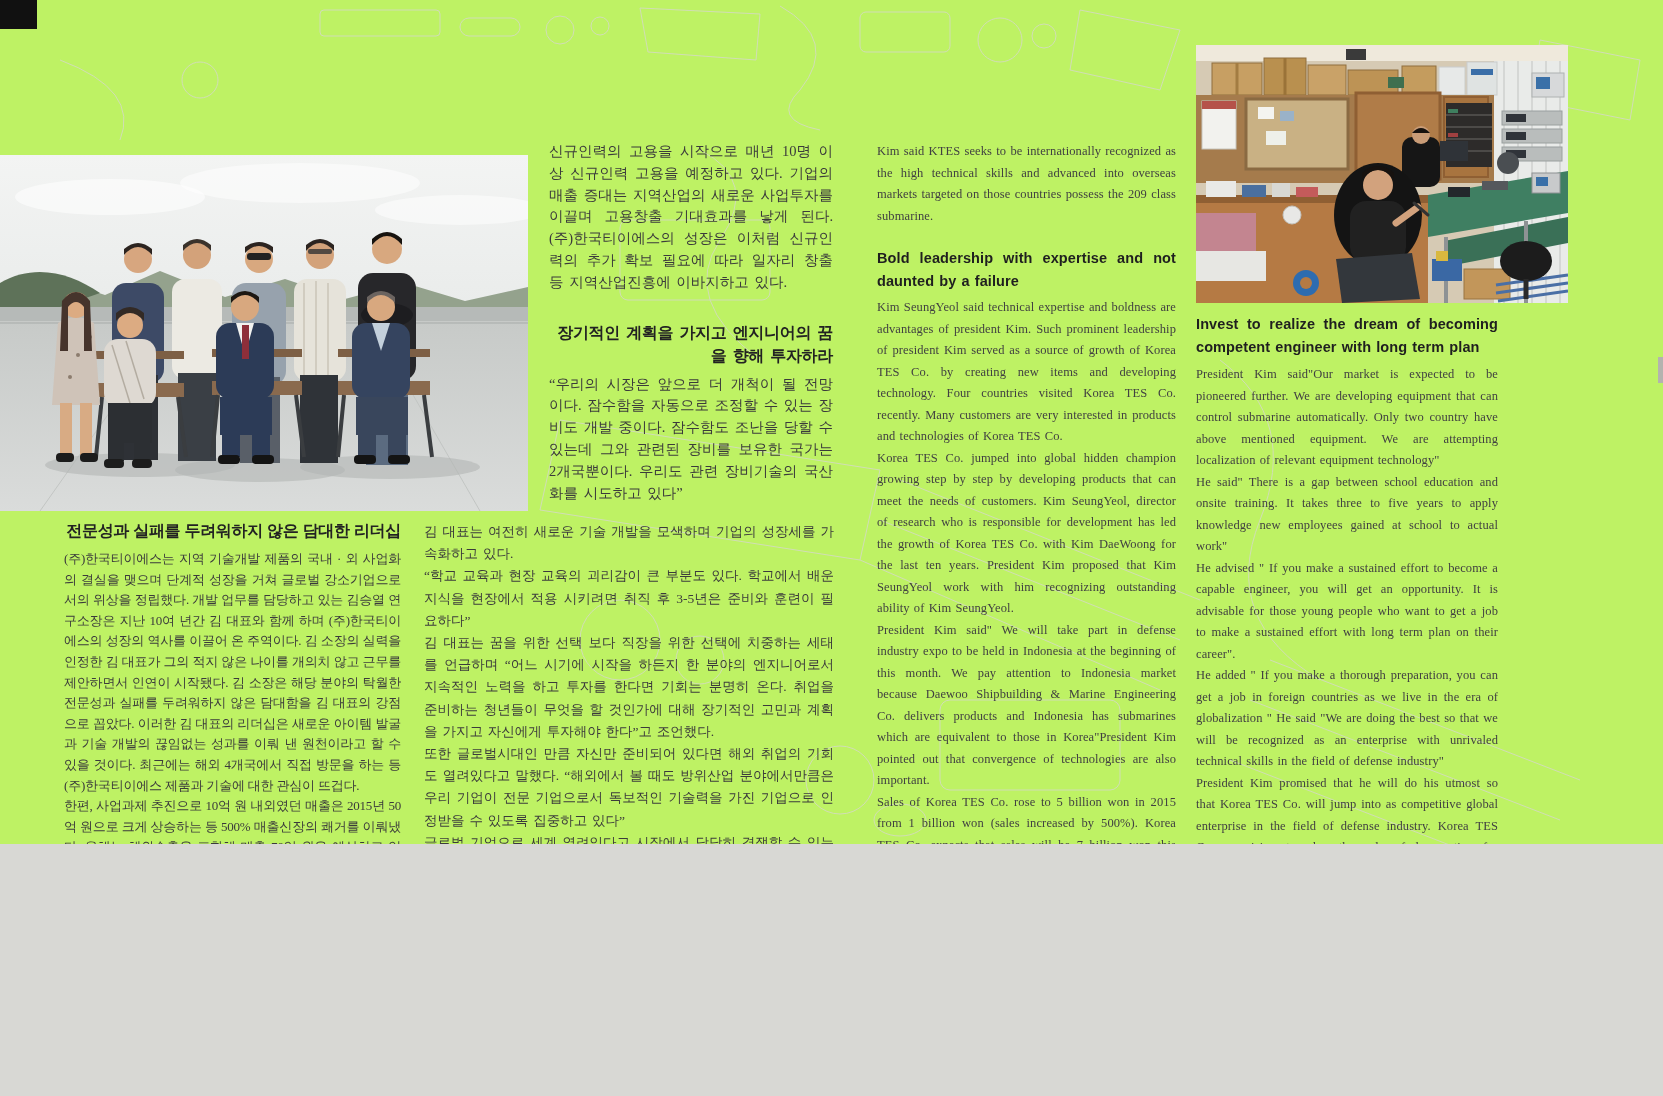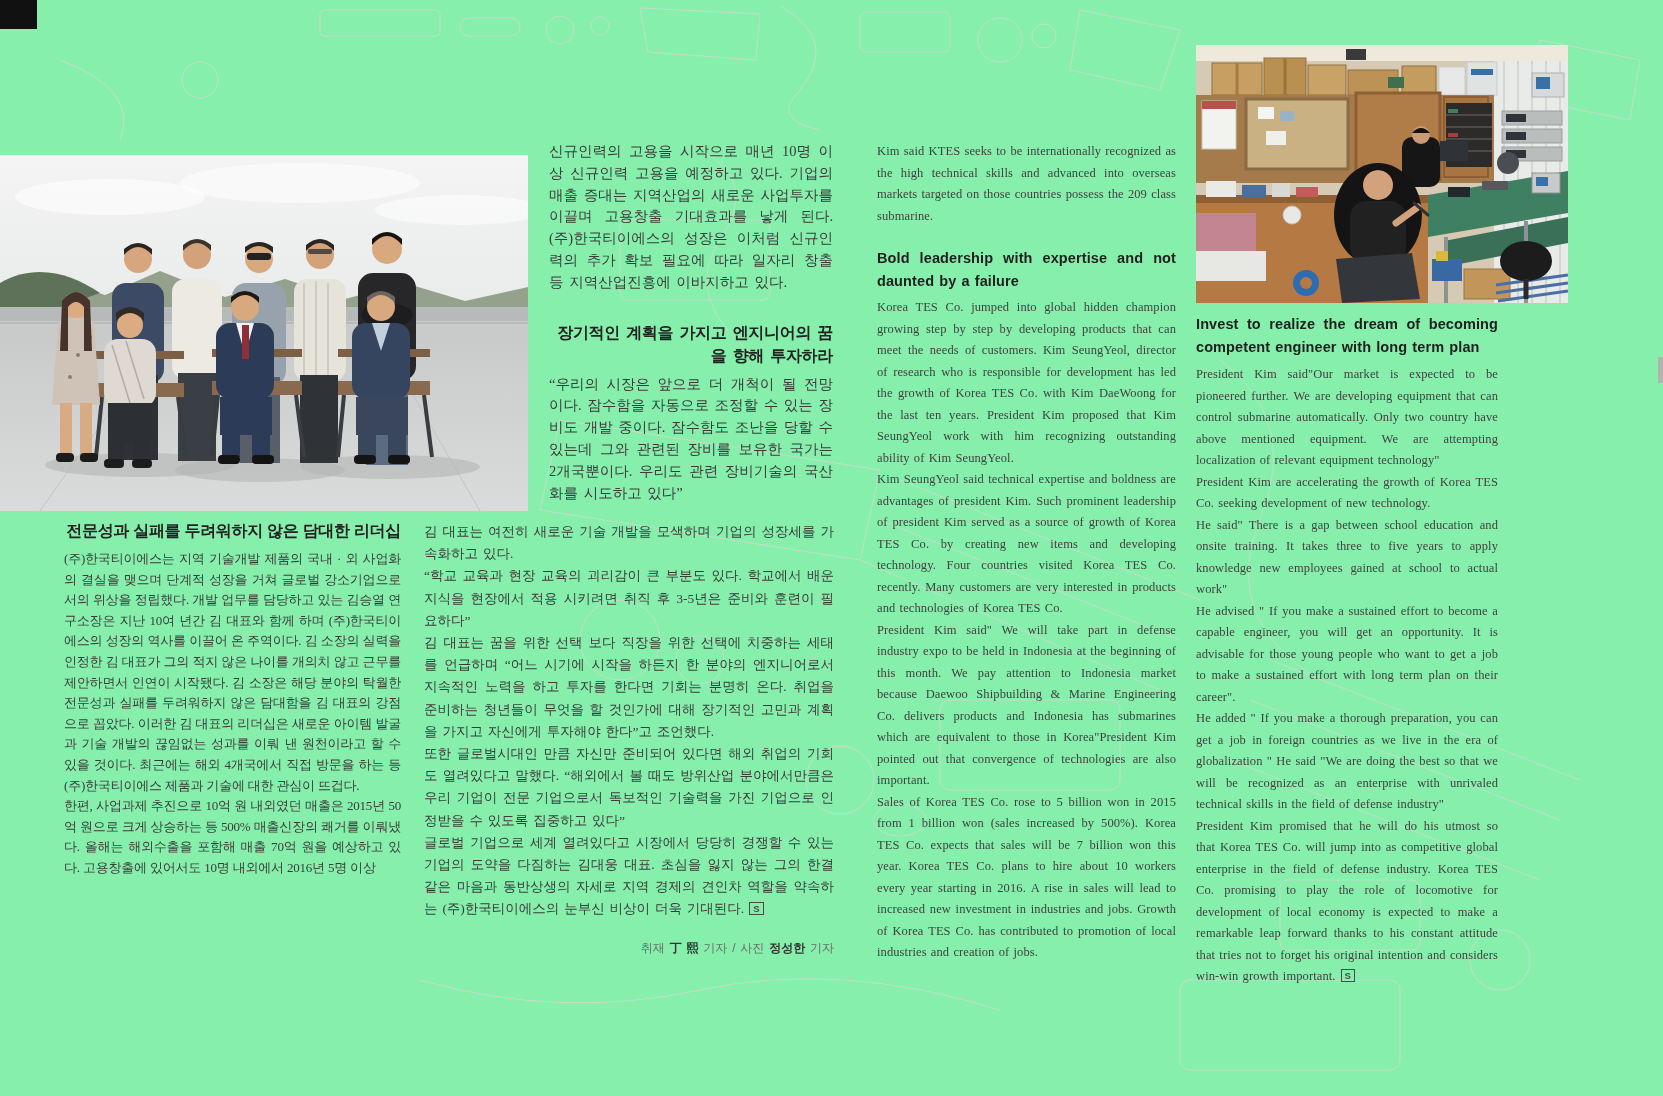--- a/index.html
+++ b/index.html
@@ -1,17 +1,17 @@
 <!DOCTYPE html>
 <html><head>
 <meta charset="utf-8">
 <style>
   html,body{margin:0;padding:0;}
   body{background:#d8d8d4;}
-  .page{position:relative;width:1663px;height:1096px;background:#86efac;overflow:hidden;
+  .page{position:relative;width:1663px;height:844px;background:#bef264;overflow:hidden;
         font-family:"Liberation Serif","DejaVu Serif",serif;color:#3b3b3b;text-decoration:underline;}
   .bg-sketch{position:absolute;left:0;top:0;width:1663px;height:1096px;pointer-events:none;}
   .corner-tab{position:absolute;left:0;top:0;width:37px;height:29px;background:#111;}
   .edge-mark{position:absolute;right:0;top:357px;width:5px;height:26px;background:#b4b3af;}
 
   
   .team-photo{position:absolute;left:0;top:155px;width:528px;height:356px;margin:0;}
   .office-photo{position:absolute;left:1196px;top:45px;width:372px;height:258px;margin:0;}
   .team-photo svg,.office-photo svg{display:block;width:100%;height:100%;}
 
@@ -341,29 +341,28 @@
     <p>또한 글로벌시대인 만큼 자신만 준비되어 있다면 해외 취업의 기회도 열려있다고 말했다. “해외에서 볼 때도 방위산업 분야에서만큼은 우리 기업이 전문 기업으로서 독보적인 기술력을 가진 기업으로 인정받을 수 있도록 집중하고 있다”</p>
     <p><span>글로벌 기업으로 세계 열려있다고 시장에서 당당히 경쟁할 수 있는 기업의 도약을 다짐하는 김대웅 대표. 초심을 잃지 않는 그의 한결같은 마음과 동반상생의 자세로 지역 경제의 견인차 역할을 약속하는 (주)한국티이에스의 눈부신 비상이 더욱 기대된다.</span><span class="endmark">S</span></p>
     <div class="byline">
       <span>취재 </span><b>丁 熙</b><span> 기자 / 사진 </span><b>정성한</b><span> 기자</span>
     </div>
   </div>
 
   <div class="col col3">
     <p>Kim said KTES seeks to be internationally recognized as the high technical skills and  advanced into overseas markets targeted on those countries possess the 209 class submarine.</p>
     <h3 class="e-head">Bold leadership with expertise and not daunted by a failure</h3>
+    <p>Kim SeungYeol said technical expertise and boldness are advantages of president Kim. Such prominent leadership of president Kim served as a source of growth of Korea TES Co. by creating new items and developing technology. Four countries visited Korea TES Co. recently. Many customers are very interested in products and technologies of Korea TES Co.</p>
     <p>Korea TES Co. jumped into global hidden champion growing step by step by developing products that can meet the needs of customers. Kim SeungYeol, director of research who is responsible for development has led the growth of Korea TES Co. with Kim DaeWoong for the last ten years. President Kim proposed that Kim SeungYeol work with him recognizing outstanding ability of Kim SeungYeol.</p>
-    <p>Kim SeungYeol said technical expertise and boldness are advantages of president Kim. Such prominent leadership of president Kim served as a source of growth of Korea TES Co. by creating new items and developing technology. Four countries visited Korea TES Co. recently. Many customers are very interested in products and technologies of Korea TES Co.</p>
     <p>President Kim said" We will take part in defense industry expo to be held in Indonesia at the beginning of this month. We pay attention to Indonesia market because Daewoo Shipbuilding &amp; Marine Engineering Co. delivers products and Indonesia has submarines which are equivalent to those in Korea"President Kim pointed out that convergence of technologies are also important.</p>
     <p>Sales of Korea TES Co. rose to 5 billion won in 2015 from 1 billion won (sales increased by 500%). Korea TES Co. expects that sales will be 7 billion won this year. Korea TES Co. plans to hire about 10 workers every year starting in 2016. A rise in sales will lead to increased new investment in industries and jobs. Growth of Korea TES Co. has contributed to promotion of local industries and creation of jobs.</p>
   </div>
 
   <div class="col col4">
     <h3 class="e-head">Invest to realize the dream of becoming competent engineer with long term plan</h3>
     <p>President Kim said"Our market is expected to be pioneered further. We are developing equipment that can control submarine automatically. Only two country have above mentioned equipment. We are attempting localization of relevant equipment technology"</p>
-    <p>President Kim are accelerating the growth of Korea TES Co. seeking development of new technology.</p>
     <p>He said" There is a gap between school education and onsite training. It takes three to five years to apply knowledge new employees gained at school to actual work"</p>
     <p>He advised " If you make a sustained effort to become a capable engineer, you will get an opportunity. It is advisable for those young people who want to get a job to make a sustained effort with long term plan on their career".</p>
     <p>He added " If you make a thorough preparation, you can get a job in foreign countries as we live in the era of globalization " He said  "We are doing the best so that we will be recognized as an enterprise with unrivaled technical skills in the field of defense industry"</p>
     <p><span>President Kim promised that he will do his utmost so that Korea TES Co. will jump into as competitive global enterprise in the field of defense industry. Korea TES Co. promising to play the role of locomotive for development of local economy is expected to make a remarkable leap forward thanks to his constant attitude that tries not to forget his original intention and considers win-win growth important.</span><span class="endmark">S</span></p>
   </div>
 
 </div>
 
 </body></html>

